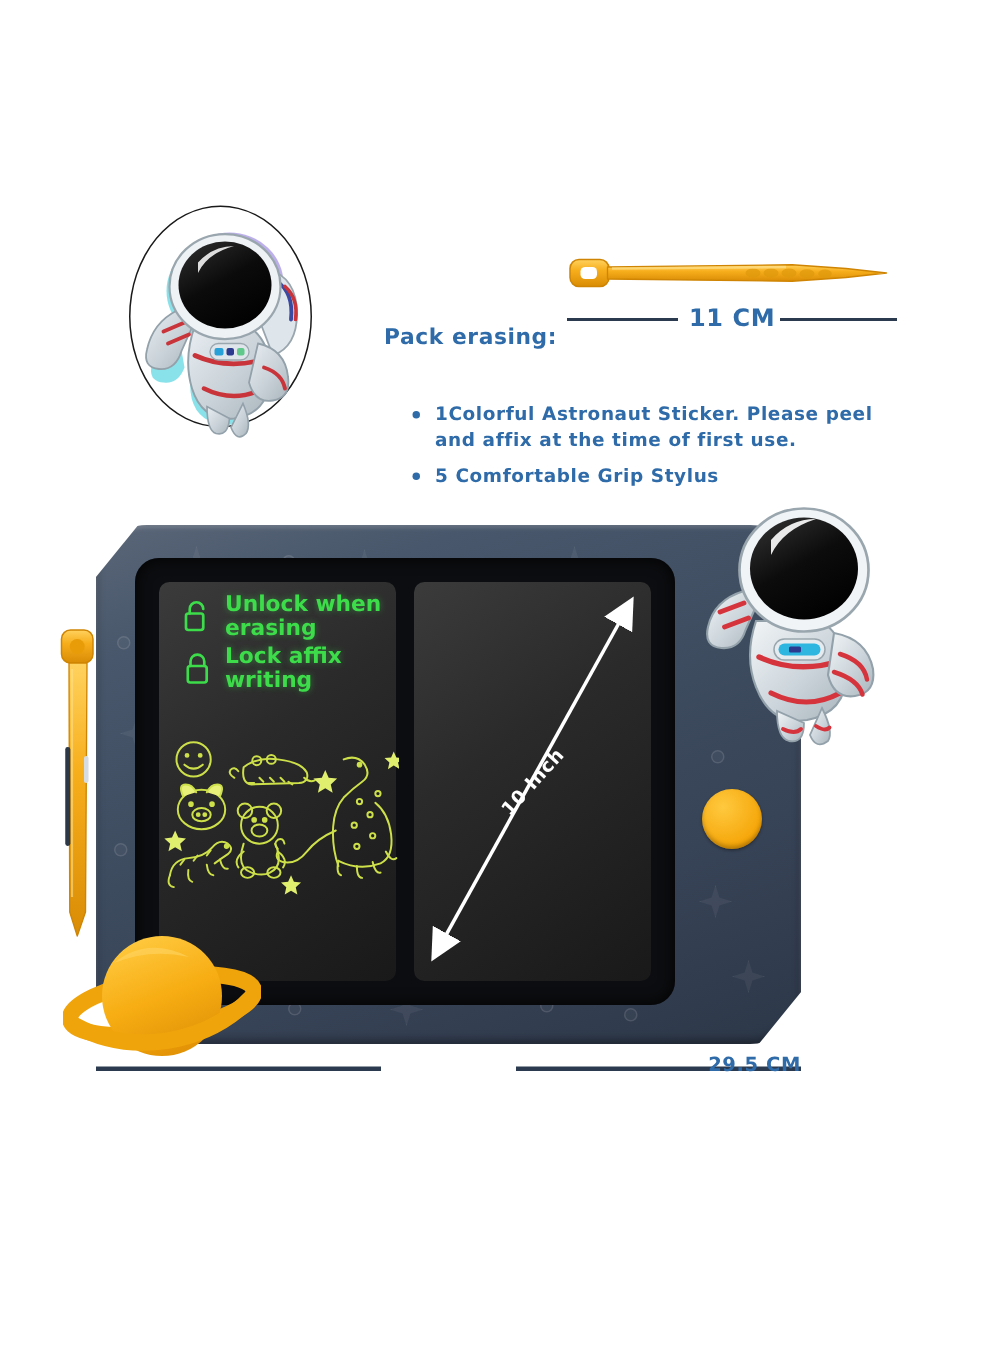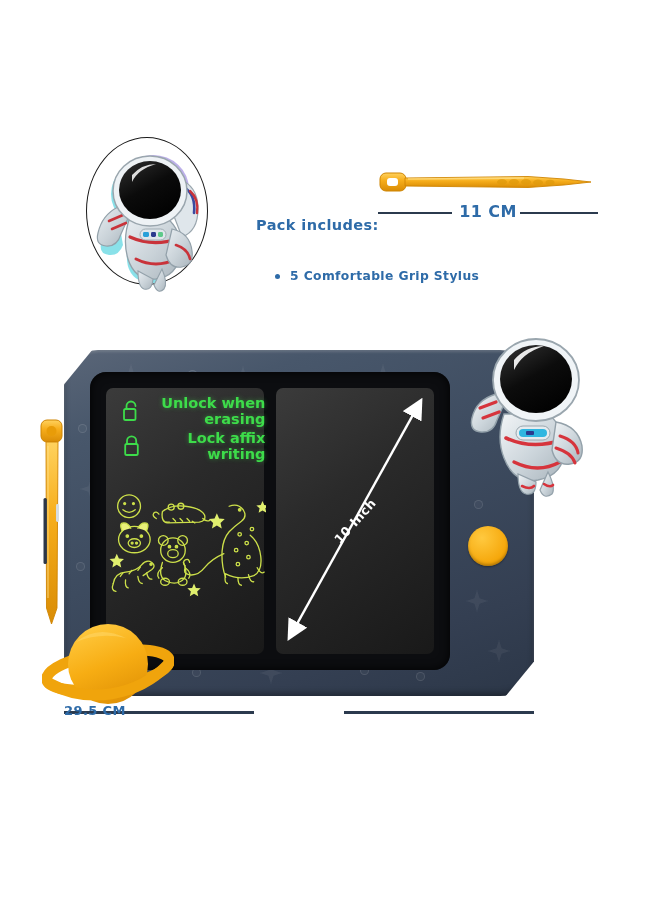--- a/index.html
+++ b/index.html
@@ -92,21 +92,20 @@
   }
 
   
   #lcd-text{ position:absolute; left:14px; top:8px; width:92%; }
   .lock-row{ position:relative; padding-left:30px; margin-bottom:4px; }
   .lock-ico{ position:absolute; left:2px; top:3px; width:19px; height:23px; }
   .lock-txt{
     font-family:"DejaVu Sans", sans-serif; font-weight:bold;
     color:#3ddc4a; font-size:14.5px; line-height:15.5px; display:block;
     text-shadow:0 0 5px rgba(61,220,74,.45);
-    text-align:right;
   }
   #doodles{ position:absolute; left:2px; top:96px; width:100%; height:120px; }
 
   
   #diag{ position:absolute; inset:0; }
   #diag-label{
     position:absolute; left:50%; top:50%;
     transform:translate(-50%,-50%) rotate(-48deg);
     color:#fff; font-weight:bold; font-size:12.5px;
     font-family:"DejaVu Sans", sans-serif; letter-spacing:.5px;
@@ -129,21 +128,21 @@
 
   
   #astro-big{ position:absolute; right:-68px; top:-22px; width:132px; height:178px; }
 
   
   #dim295{ left:64px; top:700px; width:470px; height:24px; }
   #dim295 .line{ position:absolute; top:11px; height:2.5px; background:#2b3a4e; }
   #dim295 .l{ left:0; width:190px; }
   #dim295 .r{ right:0; width:190px; }
   #dim295 .lbl{
-    position:absolute; left:0; right:0; top:0; text-align:left;
+    position:absolute; left:0; right:0; top:0; text-align:right;
     font-size:13px; line-height:22px;
   }
 
   
   #dim205{ left:596px; top:345px; width:58px; height:356px; }
   #dim205 .vline{ position:absolute; left:17px; width:2.5px; background:#2b3a4e; }
   #dim205 .t{ top:0; height:155px; }
   #dim205 .b{ bottom:0; height:155px; }
   #dim205 .lbl{
     position:absolute; left:-10px; width:78px; top:50%;
@@ -230,23 +229,27 @@
     </g>
     <path d="M30 13 L146 12" stroke="#ffe08a" stroke-width="1.6" opacity=".7"></path>
   </svg>
 
   <div class="abs" id="dim11">
     <div class="line l"></div>
     <div class="line r"></div>
     <div class="lbl handtext">11 CM</div>
   </div>
 
-  <div class="abs handtext" id="pack-title">Pack includes:</div>
+  <div class="abs handtext" id="pack-title">Pack erasing:</div>
 
   <div class="abs" id="pack-list">
+    <div class="bullet-row">
+      <span class="dot"></span>
+      <span class="txt handtext">1Colorful Astronaut Sticker. Please peel and affix at the time of first use.</span>
+    </div>
     <div class="bullet-row">
       <span class="dot"></span>
       <span class="txt handtext">5 Comfortable Grip Stylus</span>
     </div>
   </div>
 
   <div class="abs" id="tablet">
 
     <div id="tablet-body"></div>
 

